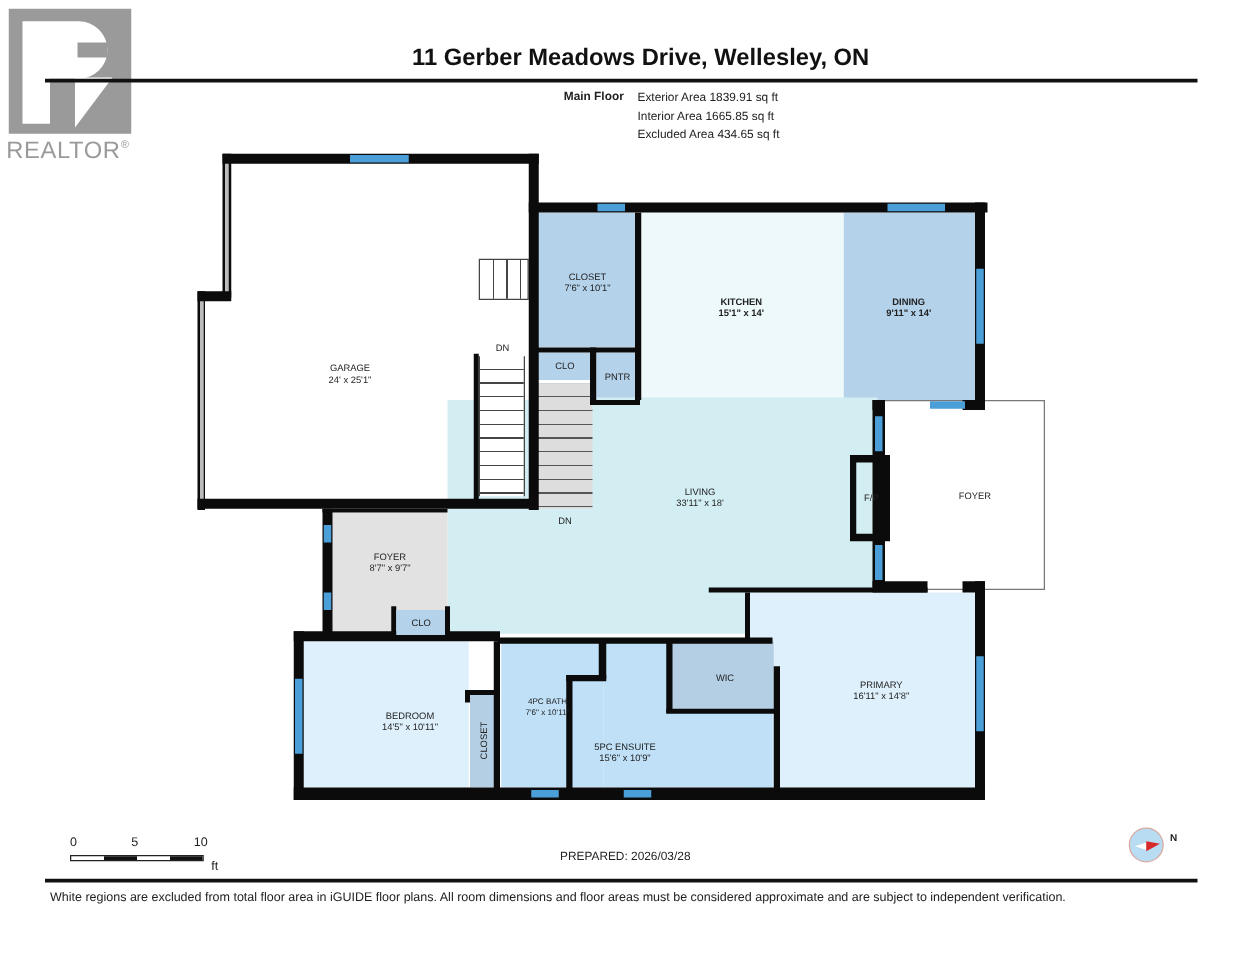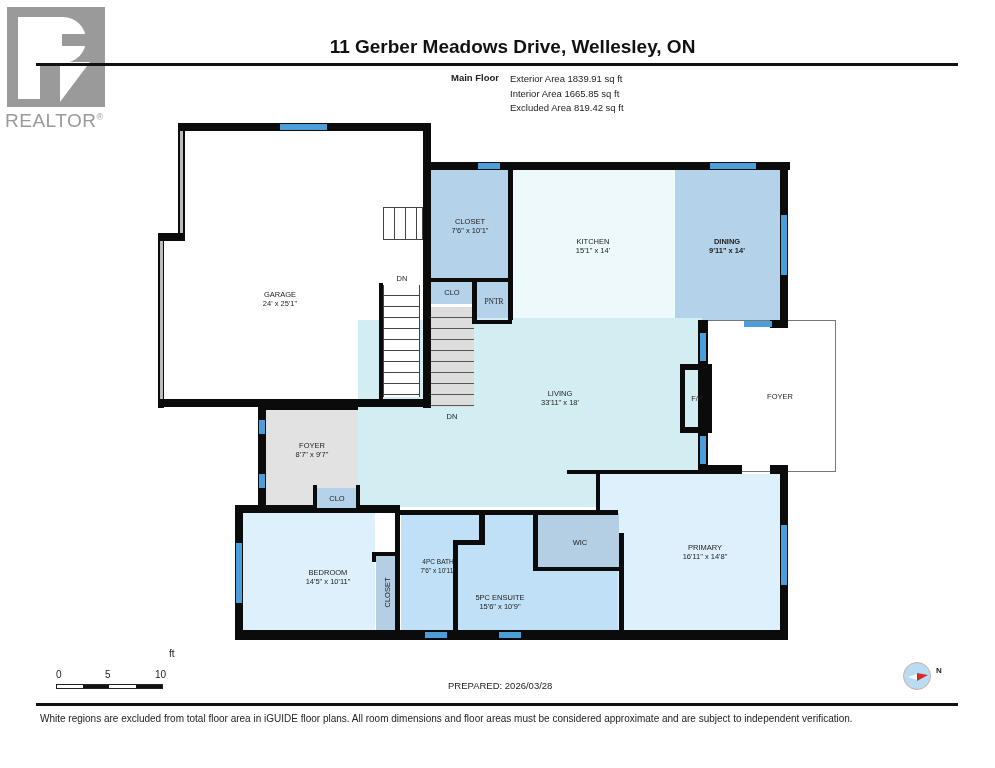--- a/index.html
+++ b/index.html
@@ -51,21 +51,21 @@
 <div class="abs logo-r-leg"></div>
 <div class="abs logo-text"><span>REALTOR</span><sup>®</sup></div>
 
 <div class="abs title">11 Gerber Meadows Drive, Wellesley, ON</div>
 <div class="abs hr-top"></div>
 
 <div class="abs area-label">Main Floor</div>
 <div class="abs area-lines">
   <div>Exterior Area 1839.91 sq ft</div>
   <div>Interior Area 1665.85 sq ft</div>
-  <div>Excluded Area 819.42 sq ft</div>
+  <div>Excluded Area 434.65 sq ft</div>
 </div>
 
 <div class="abs" style="left:0;top:0;width:995px;height:768px;">
 
   <div class="room" style="left:165px;top:130px;width:258px;height:270px;background:#fff;"></div>
   <div class="room" style="left:430px;top:170px;width:78px;height:108px;background:#b4d2ea;"></div>
   <div class="room" style="left:513px;top:170px;width:162px;height:150px;background:#eef9fb;"></div>
   <div class="room" style="left:675px;top:170px;width:105px;height:150px;background:#b4d2ea;"></div>
   <div class="room" style="left:430px;top:282px;width:42px;height:22px;background:#b4d2ea;"></div>
   <div class="room" style="left:477px;top:282px;width:32px;height:38px;background:#b4d2ea;"></div>
@@ -146,30 +146,30 @@
   <div class="win" style="left:781px;top:525px;width:6px;height:60px;"></div>
 
   <div class="rlabel" style="left:250px;top:290px;width:60px;">
     <div>GARAGE</div>
     <div>24' x 25'1"</div>
   </div>
   <div class="rlabel" style="left:440px;top:217px;width:60px;">
     <div>CLOSET</div>
     <div>7'6" x 10'1"</div>
   </div>
-  <div class="rlabel" style="left:563px;top:237px;width:60px;">
+  <div class="rlabel" style="left:563px;top:237px;width:60px;font-weight:bold;">
     <div>KITCHEN</div>
     <div>15'1" x 14'</div>
   </div>
   <div class="rlabel" style="left:697px;top:237px;width:60px;font-weight:bold;">
     <div>DINING</div>
     <div>9'11" x 14'</div>
   </div>
   <div class="rlabel" style="left:432px;top:288px;width:40px;">CLO</div>
-  <div class="rlabel" style="left:478px;top:297px;width:32px;font-family:Liberation Serif, serif;">PNTR</div>
+  <div class="rlabel" style="left:478px;top:297px;width:32px;">PNTR</div>
   <div class="rlabel" style="left:390px;top:274px;width:24px;">DN</div>
   <div class="rlabel" style="left:440px;top:412px;width:24px;">DN</div>
   <div class="rlabel" style="left:525px;top:389px;width:70px;">
     <div>LIVING</div>
     <div>33'11" x 18'</div>
   </div>
   <div class="rlabel" style="left:685px;top:394px;width:24px;">F/P</div>
   <div class="rlabel" style="left:760px;top:392px;width:40px;">FOYER</div>
   <div class="rlabel" style="left:282px;top:441px;width:60px;">
     <div>FOYER</div>
@@ -193,21 +193,21 @@
   <div class="rlabel" style="left:670px;top:543px;width:70px;">
     <div>PRIMARY</div>
     <div>16'11" x 14'8"</div>
   </div>
 </div>
 
 <div class="abs scale-txt" style="left:56px;top:669px;">0</div>
 <div class="abs scale-txt" style="left:105px;top:669px;">5</div>
 <div class="abs scale-txt" style="left:155px;top:669px;">10</div>
 <div class="abs" style="left:56px;top:684px;width:107px;height:5px;border:1px solid #222;background:linear-gradient(to right,#fff 0 25%,#111 25% 50%,#fff 50% 75%,#111 75% 100%);"></div>
-<div class="abs scale-txt" style="left:169px;top:648px;">ft</div>
+<div class="abs scale-txt" style="left:169px;top:688px;">ft</div>
 
 <div class="abs prepared">PREPARED: 2026/03/28</div>
 
 <div class="abs compass">
   <svg width="26" height="26" viewBox="0 0 26 26">
     <polygon points="4,14 13,11 13,17" fill="#ffffff"></polygon>
     <polygon points="13,10 24,12 13,18" fill="#d92a2a"></polygon>
   </svg>
 </div>
 <div class="abs" style="left:936px;top:666px;font-size:8px;font-weight:bold;">N</div>

